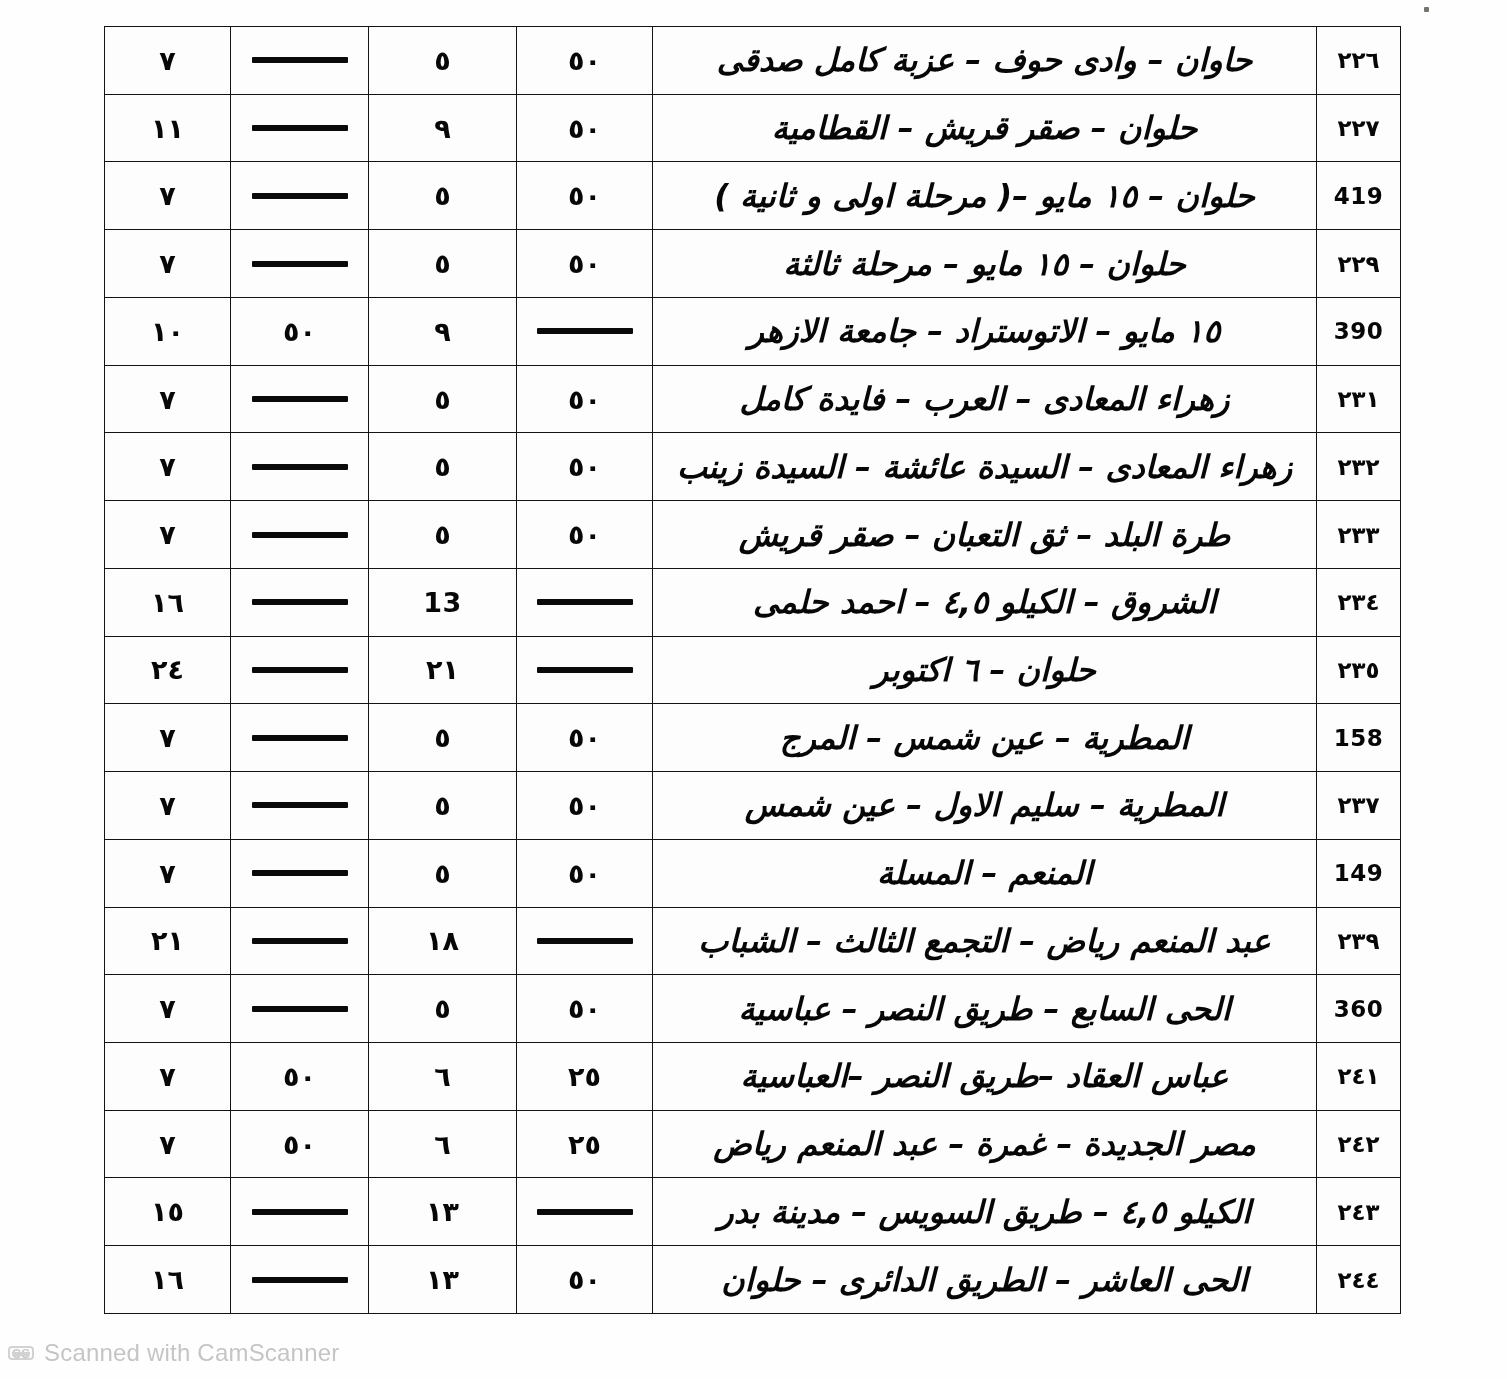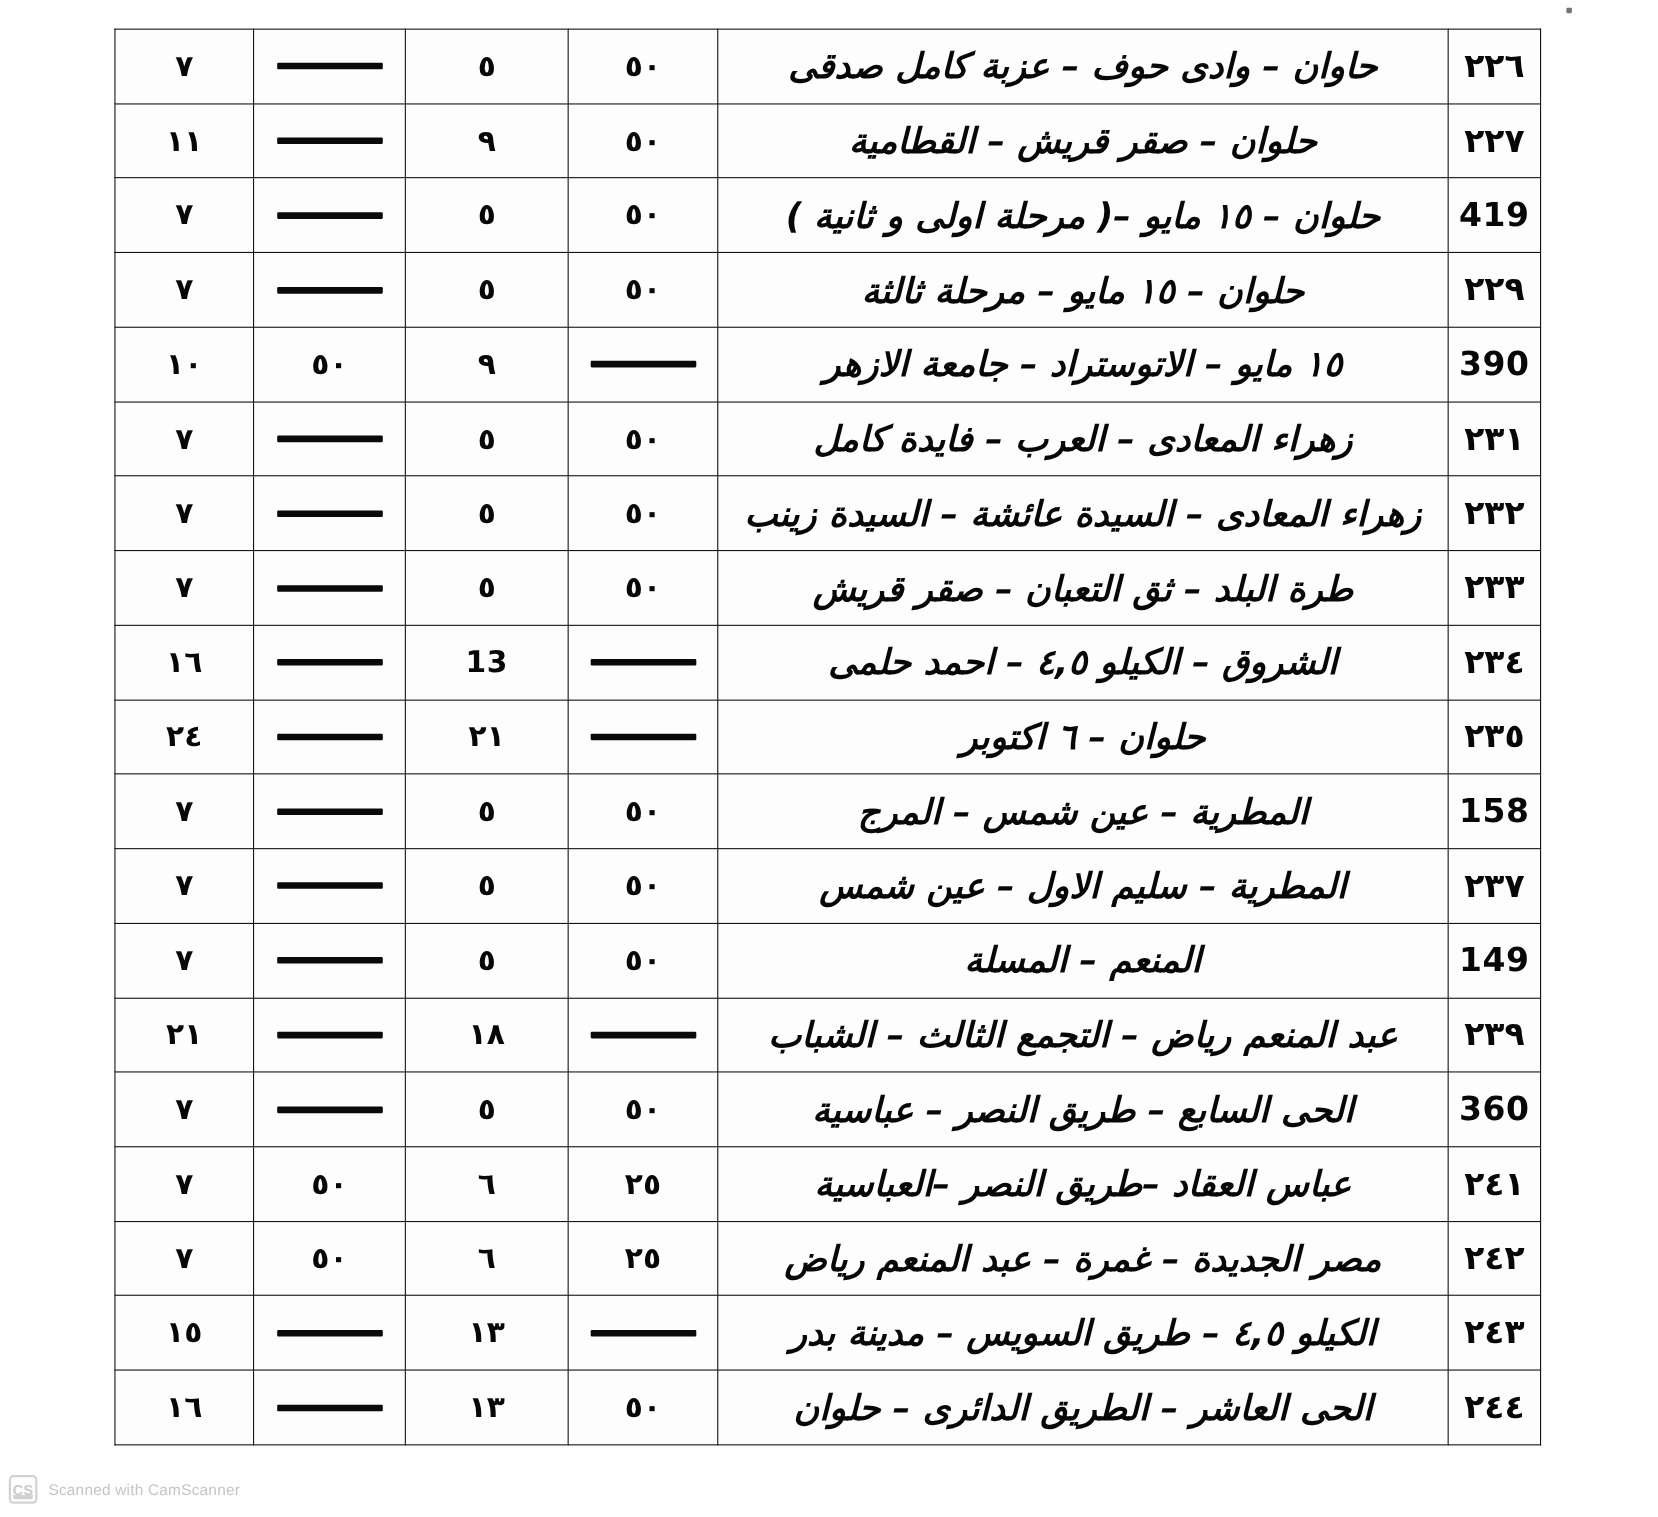--- a/index.html
+++ b/index.html
@@ -63,21 +63,21 @@
 
   
   col.col-no    { width: 84px;  }
   col.col-name  { width: 664px; }
   col.col-n3    { width: 136px; }
   col.col-n2    { width: 148px; }
   col.col-n1    { width: 138px; }
   col.col-n0    { width: 126px; }
 
   td.cell-no {
-    font-size: 30px;
+    font-size: 23px;
     font-weight: 700;
     letter-spacing: .5px;
     font-family: "DejaVu Sans", "Liberation Sans", sans-serif;
     margin-left: 32px;
   }
 
   td.cell-name {
     font-size: 32px;
     font-weight: 700;
     font-style: italic;
@@ -109,21 +109,21 @@
     position: absolute;
     left: 8px;
     bottom: 12px;
     display: flex;
     align-items: center;
     gap: 10px;
     direction: ltr;
   }
   #camscanner-watermark .cs-logo {
     width: 26px;
-    height: 26px;
+    height: 14px;
     border: 2.5px solid #d2d2d2;
     border-radius: 4px;
     position: relative;
     display: flex;
     align-items: center;
     justify-content: center;
     font-size: 13px;
     font-weight: 700;
     color: #c9c9c9;
     letter-spacing: .3px;
@@ -134,21 +134,21 @@
     content: "";
     position: absolute;
     left: 2px;
     right: 2px;
     bottom: 2px;
     height: 4px;
     background: #d2d2d2;
     border-radius: 0 0 2px 2px;
   }
   #camscanner-watermark .cs-text {
-    font-size: 14px;
+    font-size: 24px;
     color: #c5c5c5;
     font-family: "Liberation Sans", sans-serif;
     letter-spacing: .2px;
   }
 </style>
 </head>
 <body>
 
 <div id="scan-page">
 

